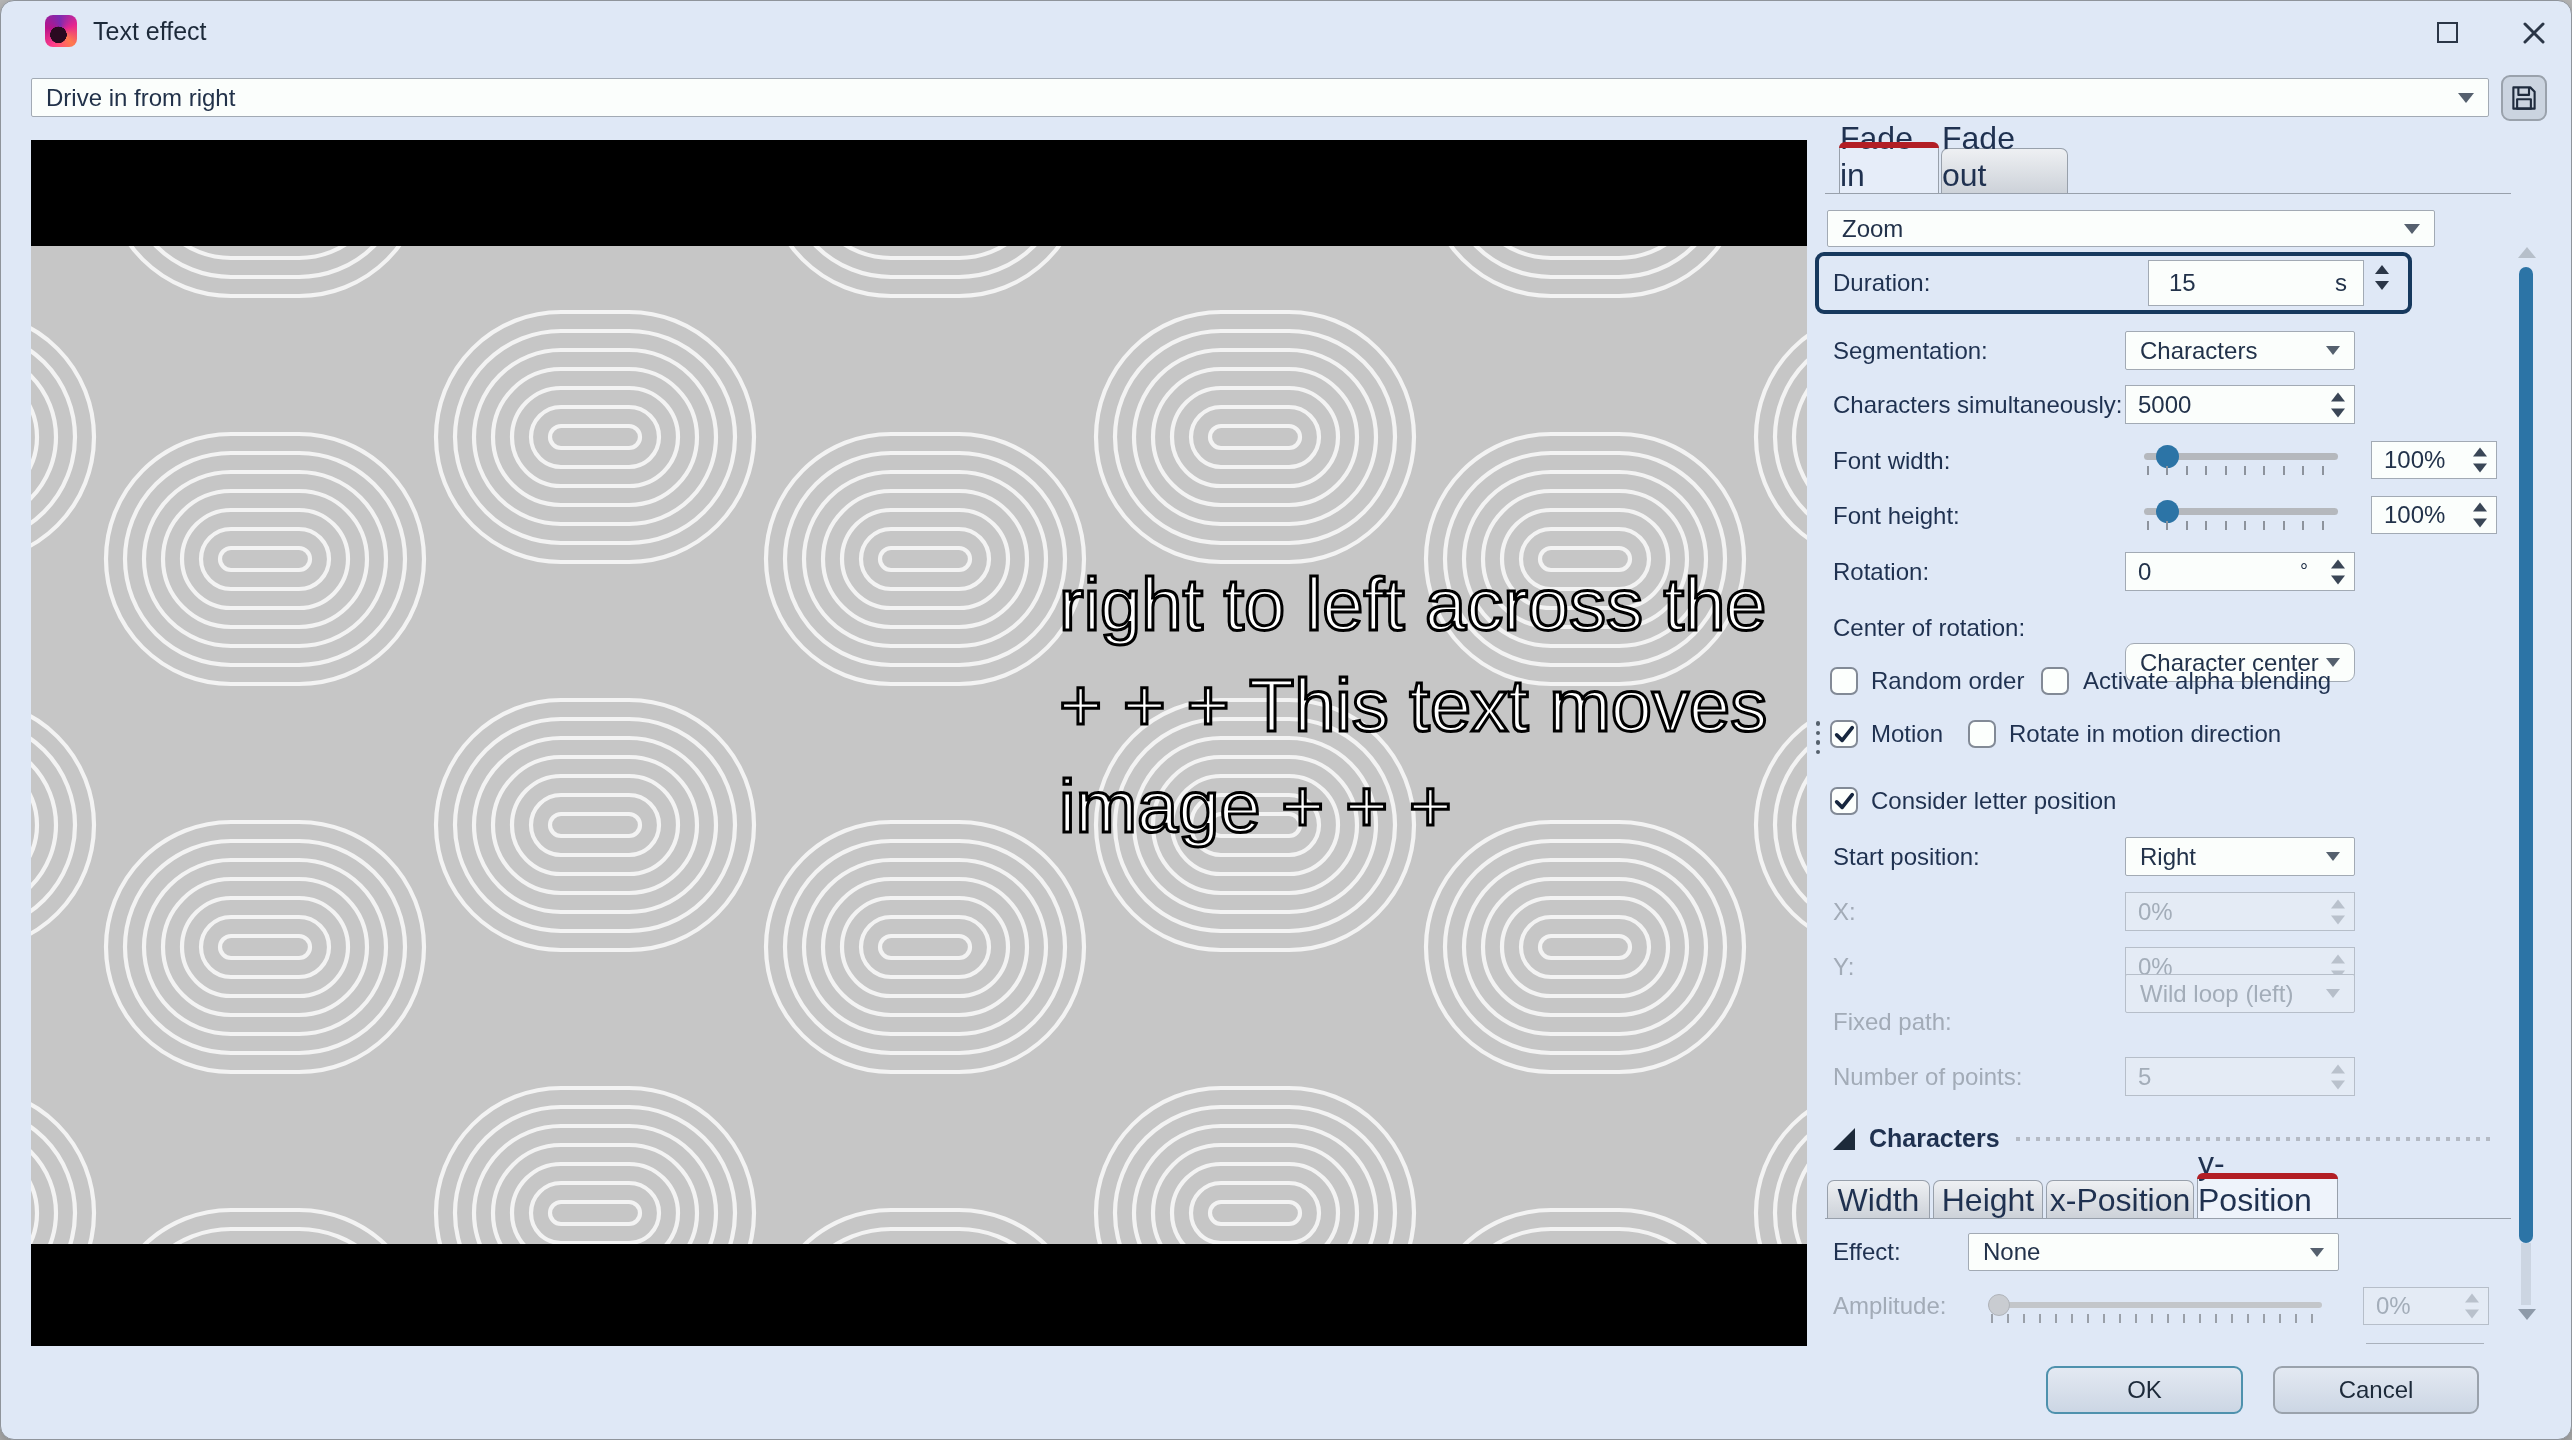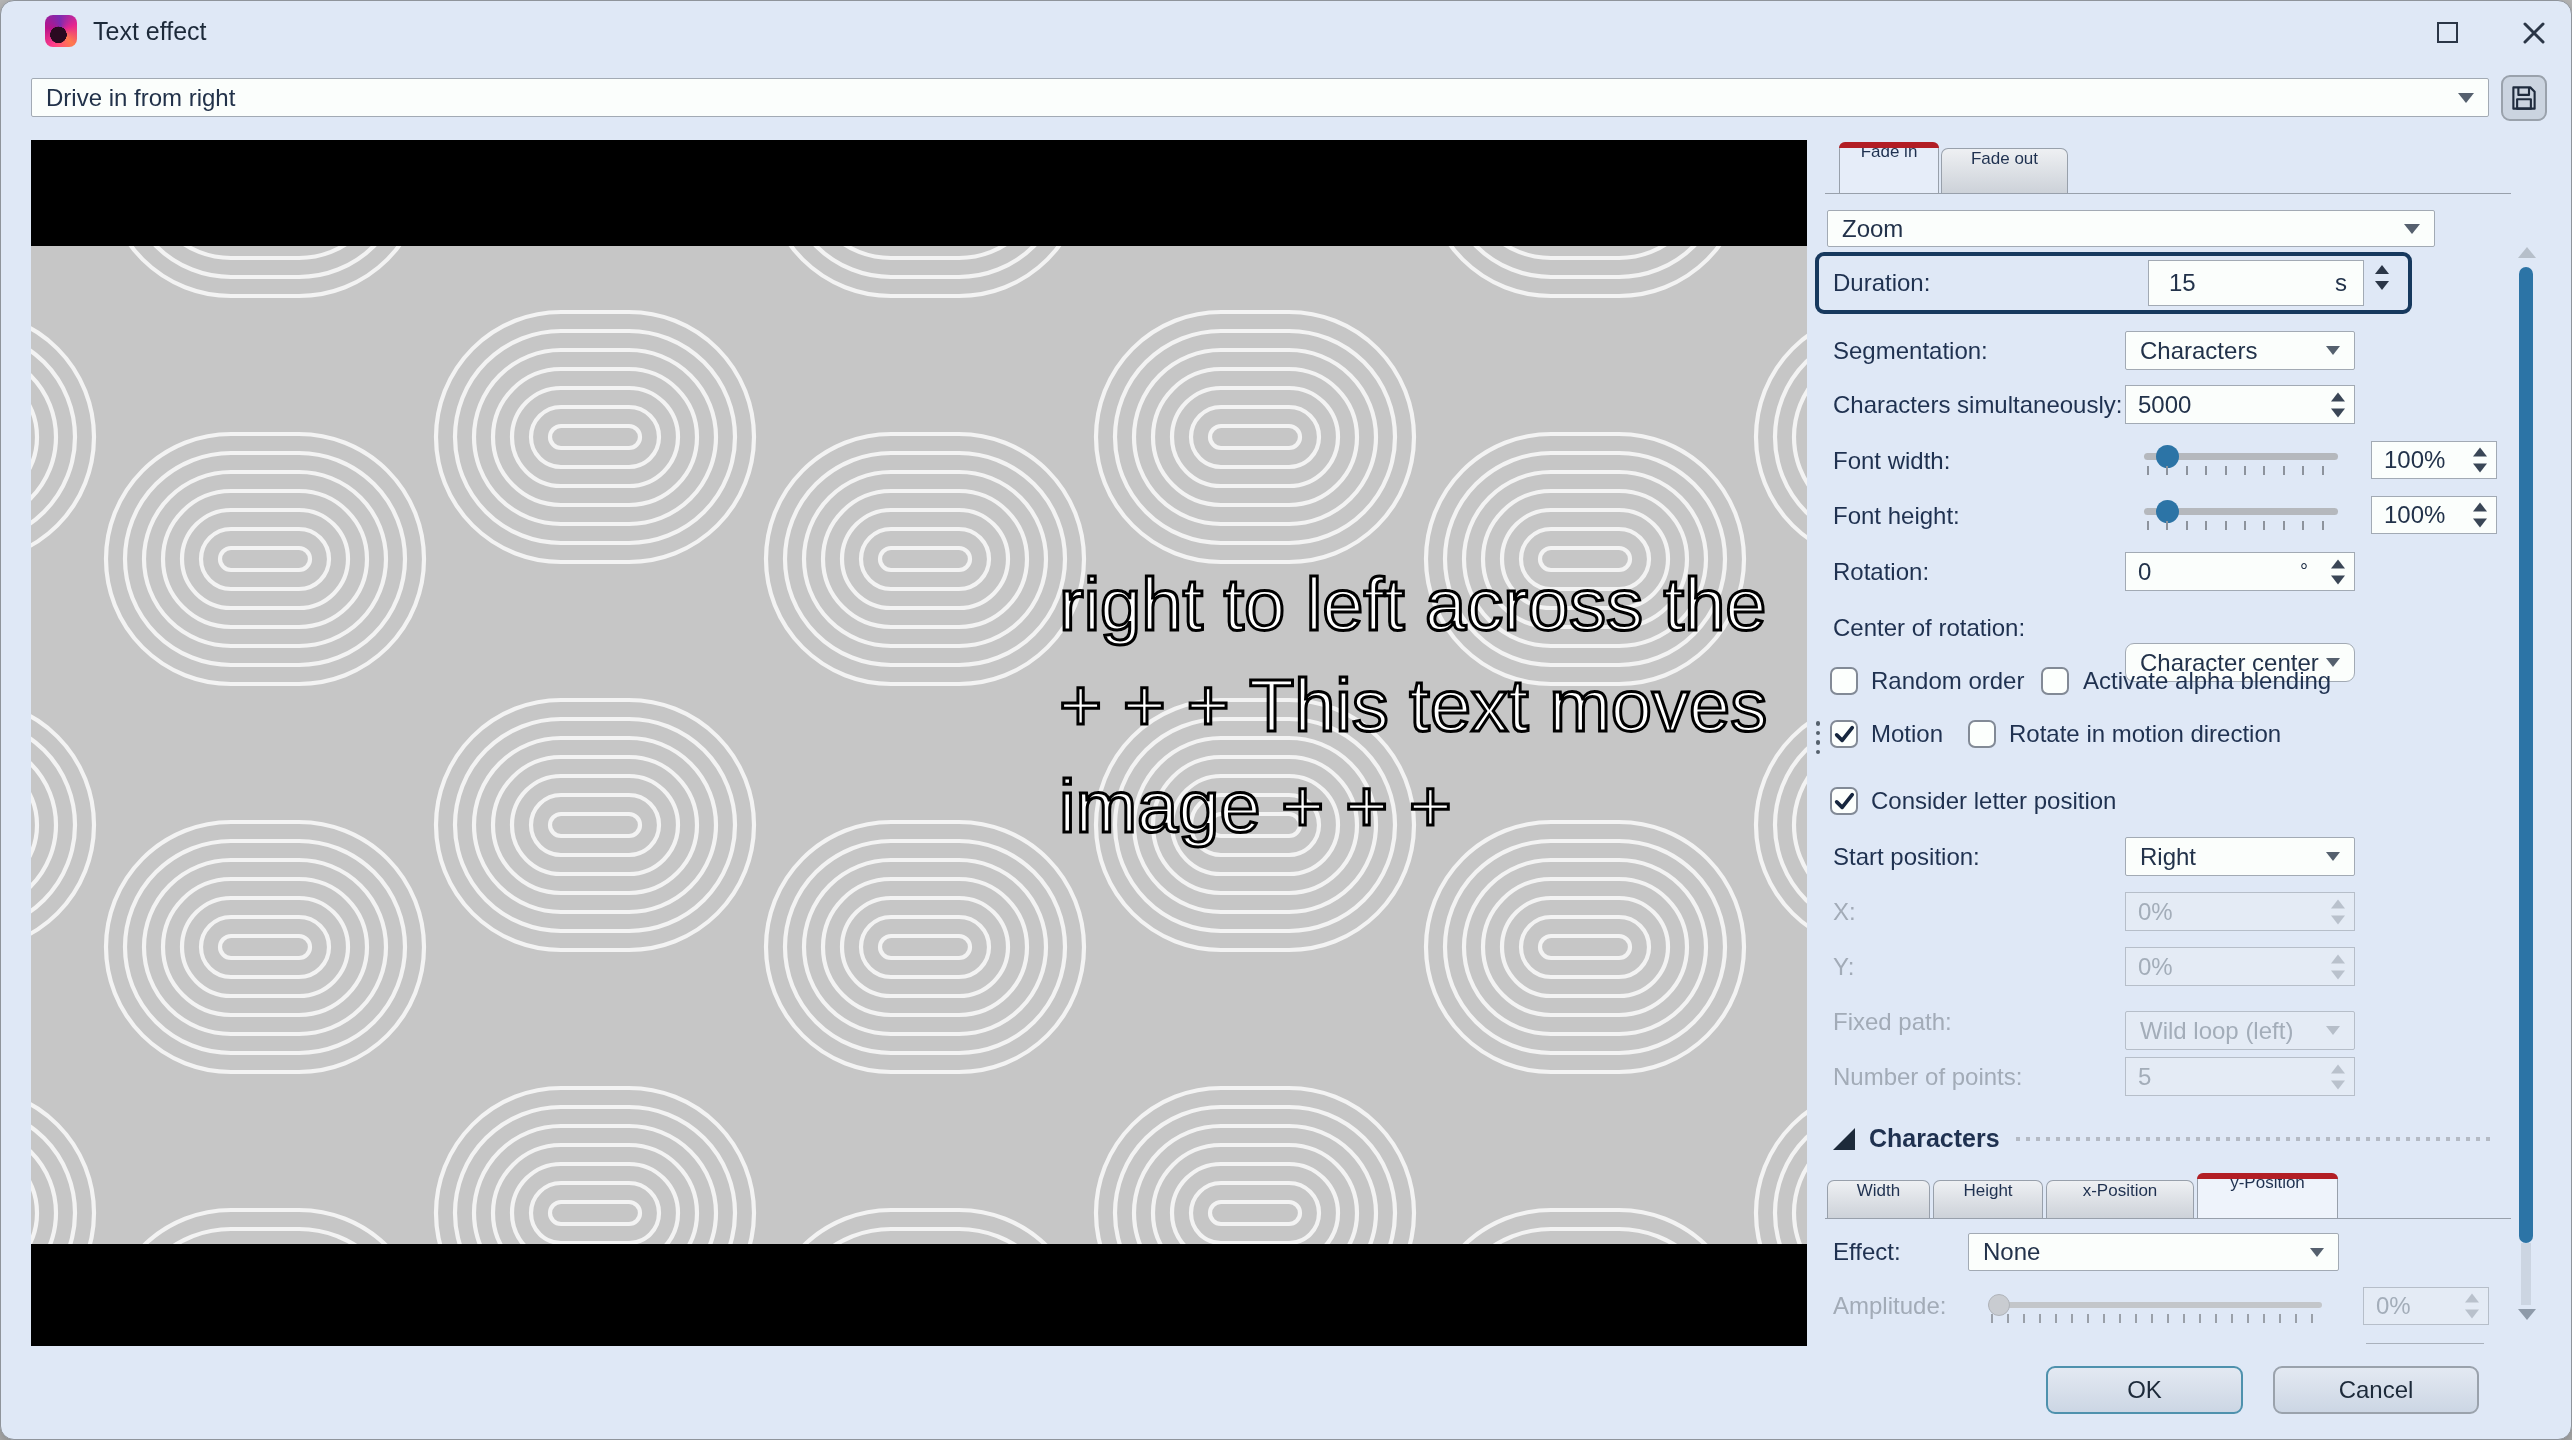--- a/index.html
+++ b/index.html
@@ -26,21 +26,21 @@
 
   
   .preview { position:absolute; left:30px; top:139px; width:1776px; height:1206px; background:#000; overflow:hidden; }
   .pv-text { position:absolute; left:1028px; top:414px; font-size:74px; line-height:101px; color:#fff; -webkit-text-stroke:3px #000; white-space:nowrap; }
 
   
   .splitter { position:absolute; left:1813px; top:720px; width:8px; height:42px; display:flex; flex-direction:column; gap:5px; align-items:center; }
   .splitter i { width:4.5px; height:4.5px; border-radius:50%; background:#55606c; }
 
   
-  .tab { position:absolute; border:1px solid #98a0ab; border-bottom:none; border-radius:7px 7px 0 0; display:flex; align-items:flex-start; justify-content:center; font-size:17px; color:#1f3150; background:linear-gradient(#eef0f3,#ccd1d8); }
+  .tab { position:absolute; border:1px solid #98a0ab; border-bottom:none; border-radius:7px 7px 0 0; display:flex; align-items:flex-end; justify-content:center; font-size:32px; color:#1f3150; background:linear-gradient(#eef0f3,#ccd1d8); }
   .tab.active { background:#e6edf9; border-top:none; padding-top:0; }
   .tab.active .redbar { position:absolute; top:0; left:-1px; right:-1px; height:6px; background:#b21e25; border-radius:7px 7px 0 0; }
   .baseline { position:absolute; height:1px; background:#98a0ab; }
 
   
   .spin { position:absolute; background:#fbfefc; border:1px solid #a2aab4; display:flex; align-items:center; font-size:24px; color:#22324a; padding:0 12px; }
   .spin .unit { position:absolute; right:46px; }
   .spinner { position:absolute; right:9px; top:50%; transform:translateY(-50%); display:flex; flex-direction:column; gap:7px; }
   .spinner .up { width:0; height:0; border-left:7px solid transparent; border-right:7px solid transparent; border-bottom:9px solid #3a4656; }
   .spinner .dn { width:0; height:0; border-left:7px solid transparent; border-right:7px solid transparent; border-top:9px solid #3a4656; }
@@ -273,21 +273,21 @@
   <div class="lbl dis" style="left:1832px;top:946px;line-height:39px;">Y:</div>
   <div class="spin dis" style="left:2124px;top:946px;width:230px;height:39px;">
     <span>0%</span>
     <div class="spinner">
         <i class="up"></i>
         <i class="dn"></i>
       </div>
   </div>
 
   <div class="lbl dis" style="left:1832px;top:1001px;line-height:39px;">Fixed path:</div>
-  <div class="combo dis" style="left:2124px;top:1010px;width:230px;height:39px;">
+  <div class="combo dis" style="left:2124px;top:973px;width:230px;height:39px;">
     <span>Wild loop (left)</span>
     <i class="arrow" style="border-left-width:7px;border-right-width:7px;border-top-width:9px;"></i>
   </div>
 
   <div class="lbl dis" style="left:1832px;top:1056px;line-height:39px;">Number of points:</div>
   <div class="spin dis" style="left:2124px;top:1056px;width:230px;height:39px;">
     <span>5</span>
     <div class="spinner">
         <i class="up"></i>
         <i class="dn"></i>

